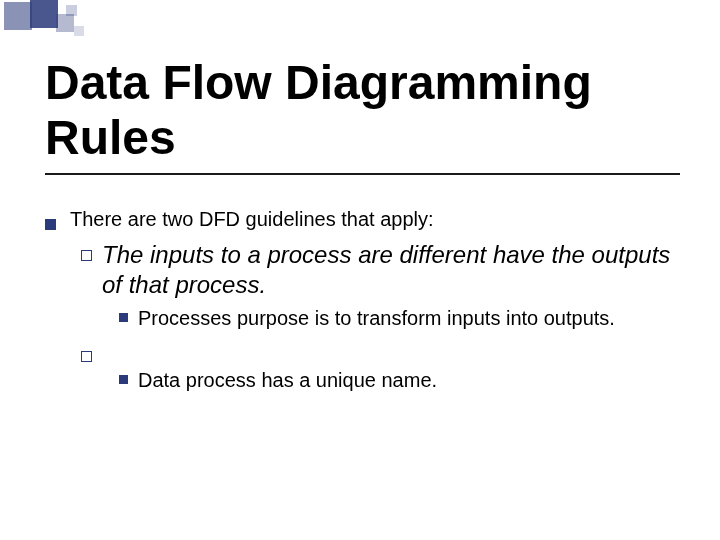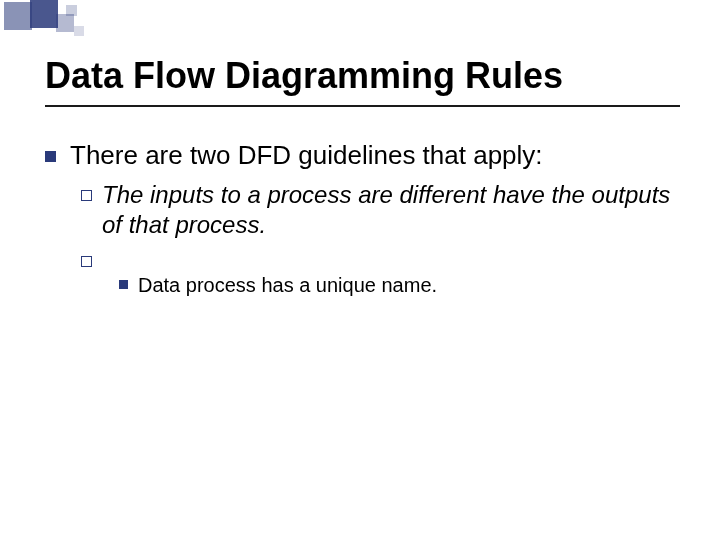--- a/index.html
+++ b/index.html
@@ -25,33 +25,33 @@
   .sq1 { top: 2px; left: 4px; width: 28px; height: 28px; opacity: 0.55; }
   .sq2 { top: 0px; left: 30px; width: 28px; height: 28px; opacity: 0.85; }
   .sq3 { top: 14px; left: 56px; width: 18px; height: 18px; opacity: 0.35; }
   .sq4 { top: 5px; left: 66px; width: 11px; height: 11px; opacity: 0.25; }
   .sq5 { top: 26px; left: 74px; width: 10px; height: 10px; opacity: 0.18; }
 
   .slide {
     padding: 55px 40px 30px 45px;
   }
   .title {
-    font-size: 36px;
+    font-size: 48px;
     font-weight: bold;
     color: #000;
     margin-bottom: 8px;
   }
   .title-underline {
     border-bottom: 2px solid #1a1a1a;
     margin-bottom: 32px;
   }
 
   .l1 { display: flex; margin-bottom: 8px; }
   .l1 .bullet { flex: 0 0 auto; margin-right: 14px; margin-top: 12px; }
-  .l1 .txt { font-size: 26px; line-height: 1.25; color: #000; }
+  .l1 .txt { font-size: 20px; line-height: 1.25; color: #000; }
 
   .l2 { display: flex; margin-left: 36px; margin-top: 6px; margin-bottom: 4px; }
   .l2 .bullet { flex: 0 0 auto; margin-right: 10px; margin-top: 10px; }
   .l2 .txt { font-size: 24px; font-style: italic; line-height: 1.25; color: #000; }
 
   .l3 { display: flex; margin-left: 74px; margin-top: 6px; margin-bottom: 10px; }
   .l3 .bullet { flex: 0 0 auto; margin-right: 10px; margin-top: 7px; }
   .l3 .txt { font-size: 20px; line-height: 1.25; color: #000; }
 
   .bullet-filled {
@@ -84,20 +84,26 @@
     <span class="txt">There are two DFD guidelines that apply:</span>
   </div>
 
   <div class="l2">
     <span class="bullet">
         <span class="bullet-hollow"></span>
       </span>
     <span class="txt">The inputs to a process are different have the outputs of that process.</span>
   </div>
 
+  <div class="l3">
+    <span class="bullet">
+        <span class="bullet-filled sm"></span>
+      </span>
+    <span class="txt">Processes purpose is to transform inputs into outputs.</span>
+  </div>
 
   <div class="l2">
     <span class="bullet">
         <span class="bullet-hollow"></span>
       </span>
   </div>
 
   <div class="l3">
     <span class="bullet">
         <span class="bullet-filled sm"></span>

